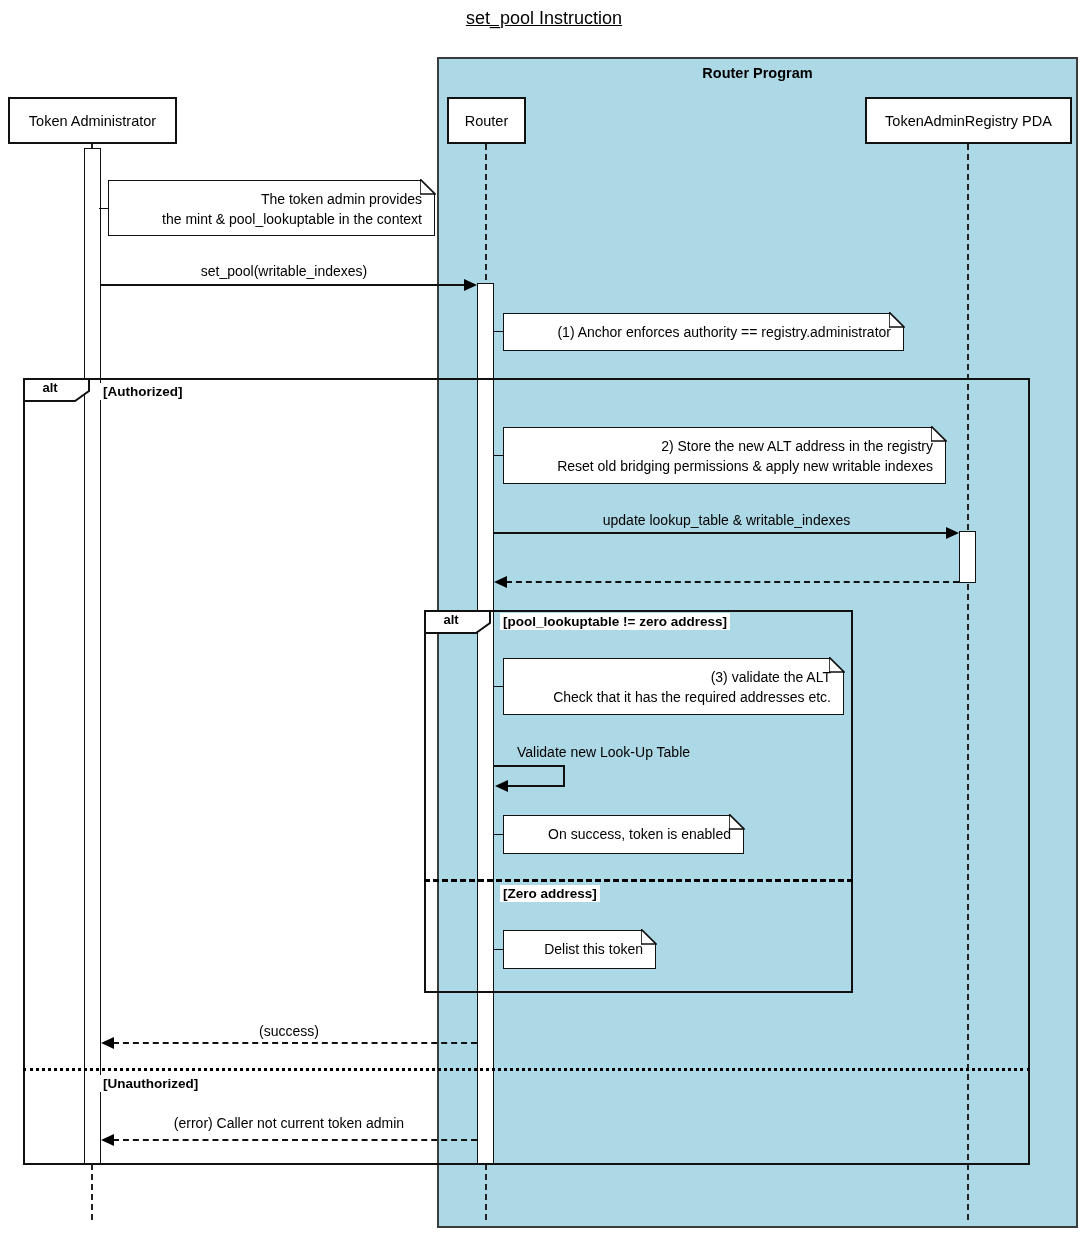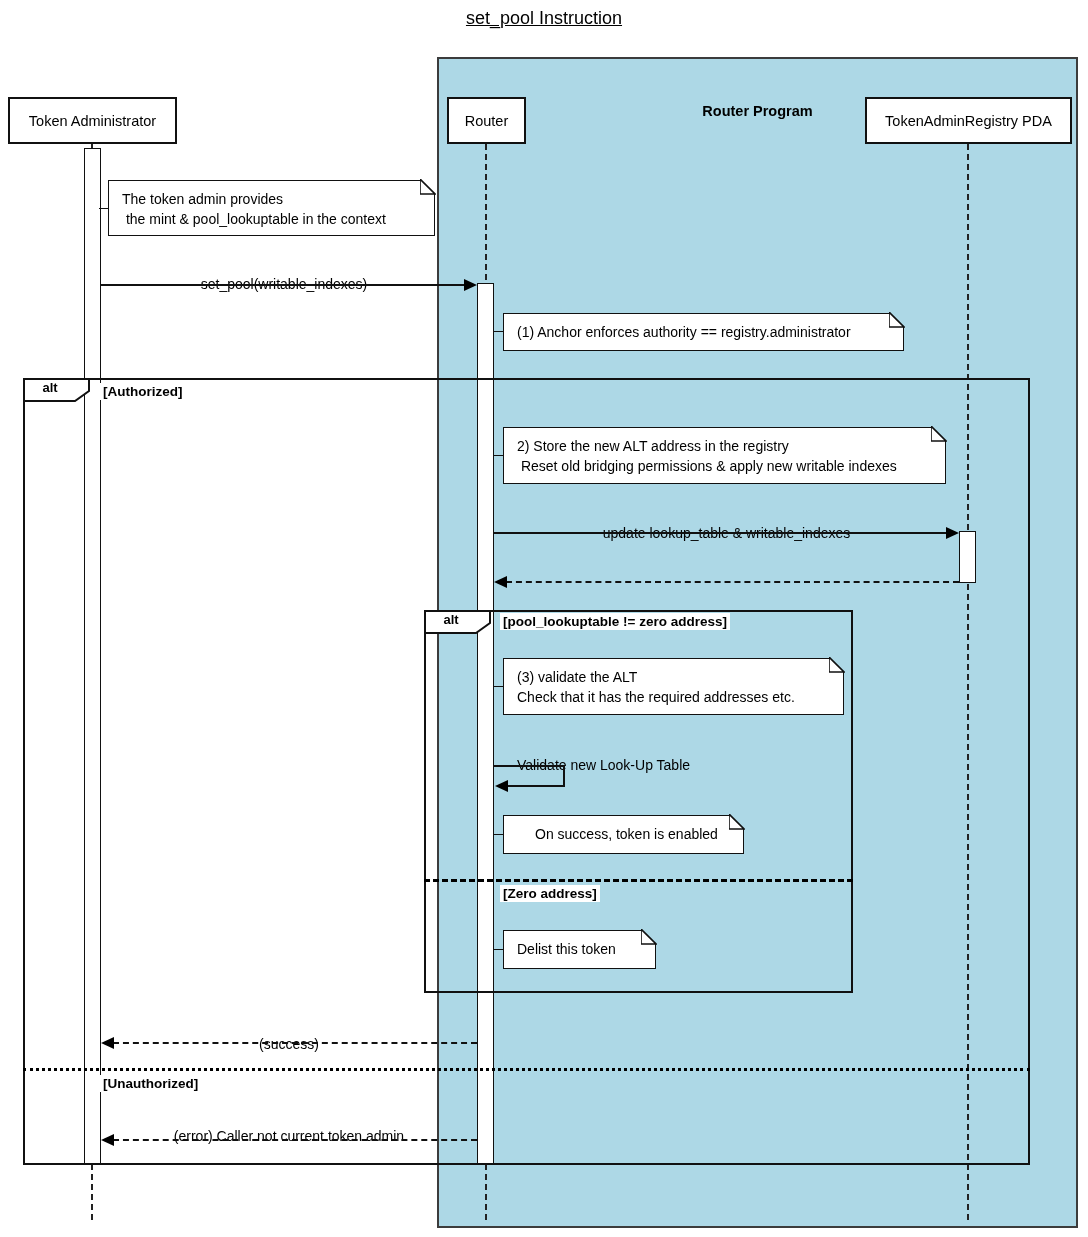--- a/index.html
+++ b/index.html
@@ -13,40 +13,40 @@
   .container-label{font-weight:bold;font-size:14.5px;text-align:center;z-index:1;}
   .pbox{background:#fff;border:2.5px solid #111;box-sizing:border-box;display:flex;align-items:center;justify-content:center;font-size:14.5px;z-index:3;}
   .lifeline{width:0;border-left:2px dashed #222;z-index:1;}
   .activation{background:#fff;border:1.6px solid #111;box-sizing:border-box;z-index:2;}
   .frame{border:2px solid #111;box-sizing:border-box;z-index:4;}
   .pentagon{z-index:5;}
   .pentagon span{position:absolute;left:0;top:2px;width:54px;text-align:center;font-weight:bold;font-size:13px;}
   .guard{font-weight:bold;font-size:13.5px;background:#fff;padding:0 3px;line-height:17px;z-index:5;white-space:nowrap;}
   .divider-outer{height:0;border-top:3px dotted #000;z-index:5;}
   .divider-inner{height:0;border-top:3px dashed #000;z-index:5;}
-  .note{background:#fff;border:1.6px solid #111;box-sizing:border-box;z-index:6;font-size:14px;line-height:20px;white-space:pre-wrap;padding:8px 12px 6px 13px;}
+  .note{background:#fff;border:1.6px solid #111;box-sizing:border-box;z-index:6;font-size:14px;line-height:20px;white-space:pre-wrap;padding:8px 12px 6px 13px;text-align:right;}
   .fold{position:absolute;top:-1.6px;right:-1.6px;z-index:7;}
   .connector{height:0;border-top:1.6px solid #111;z-index:5;}
-  .msg-label{font-size:14px;z-index:6;white-space:nowrap;margin-top:13px;}
+  .msg-label{font-size:14px;z-index:6;white-space:nowrap;}
   .center{text-align:center;}
   .line-solid{height:0;border-top:2px solid #111;z-index:6;}
   .line-dashed{height:0;border-top:2px dashed #111;z-index:6;}
   .vline{width:0;border-left:2px solid #111;z-index:6;}
   .arrow-right{width:0;height:0;border-top:6px solid transparent;border-bottom:6px solid transparent;border-left:13px solid #000;z-index:7;}
   .arrow-left{width:0;height:0;border-top:6px solid transparent;border-bottom:6px solid transparent;border-right:13px solid #000;z-index:7;}
 </style>
 </head>
 <body>
 
 <div id="canvas">
 
   <div class="abs title">set_pool Instruction</div>
 
   <div class="abs container-box" style="left:437px;top:57px;width:641px;height:1171px;"></div>
-  <div class="abs container-label" style="left:437px;top:65px;width:641px;margin-top:38px;">Router Program</div>
+  <div class="abs container-label" style="left:437px;top:65px;width:641px;">Router Program</div>
 
   <div class="abs lifeline" style="left:91px;top:144px;height:1076px;"></div>
   <div class="abs lifeline" style="left:485px;top:144px;height:1076px;"></div>
   <div class="abs lifeline" style="left:967px;top:144px;height:1076px;"></div>
 
   <div class="abs pbox" style="left:8px;top:97px;width:169px;height:47px;">
     <span>Token Administrator</span>
   </div>
   <div class="abs pbox" style="left:447px;top:97px;width:79px;height:47px;">
     <span>Router</span>

